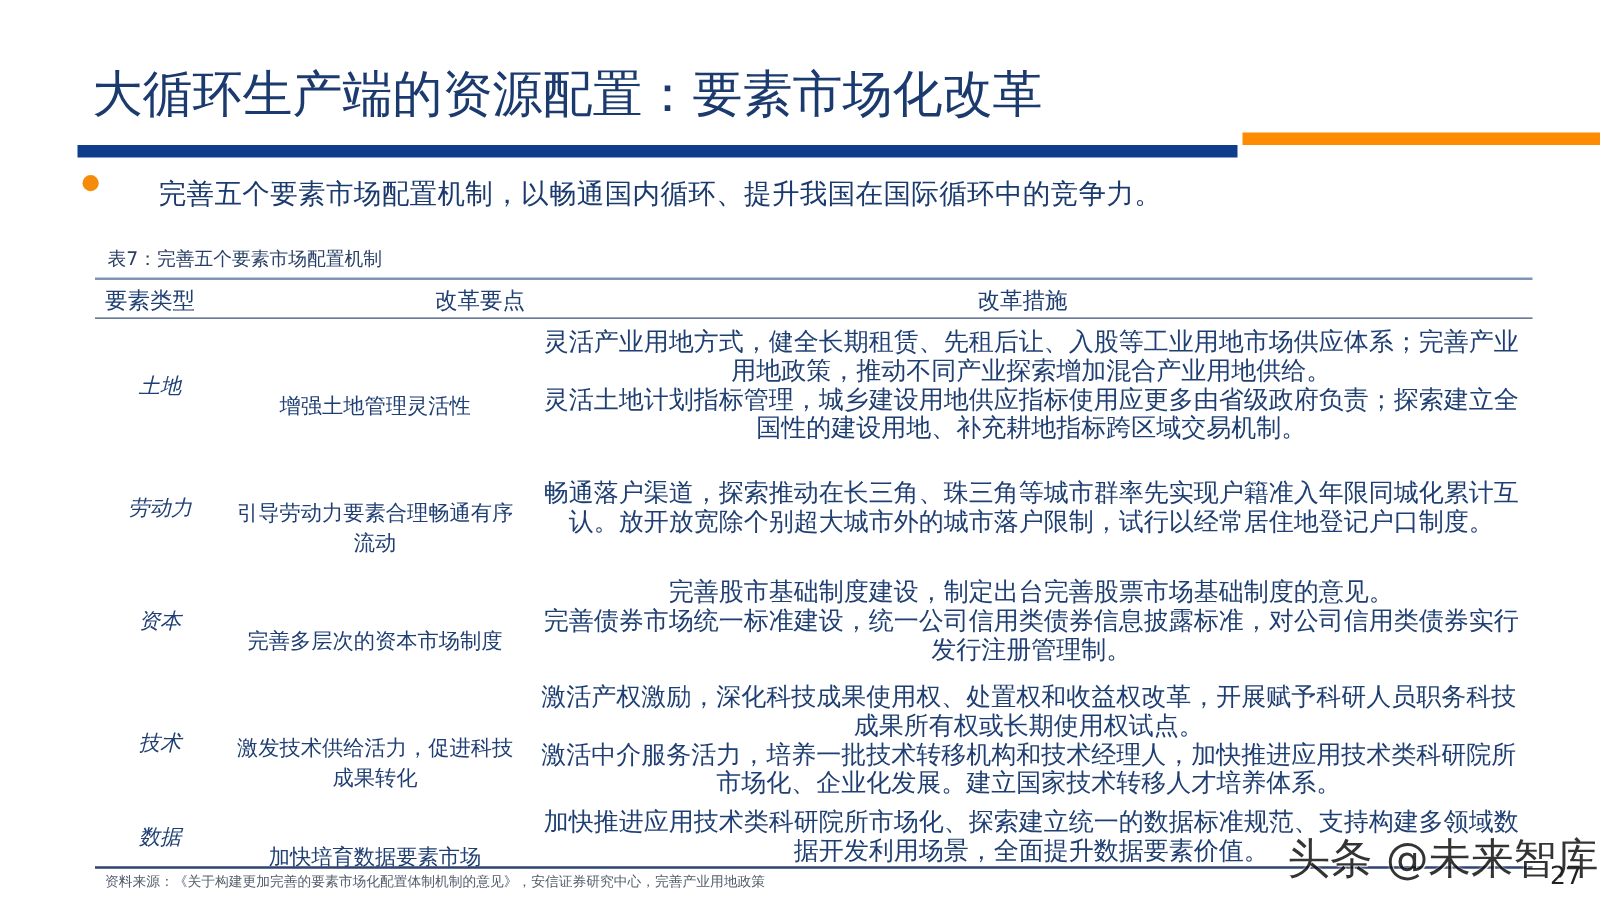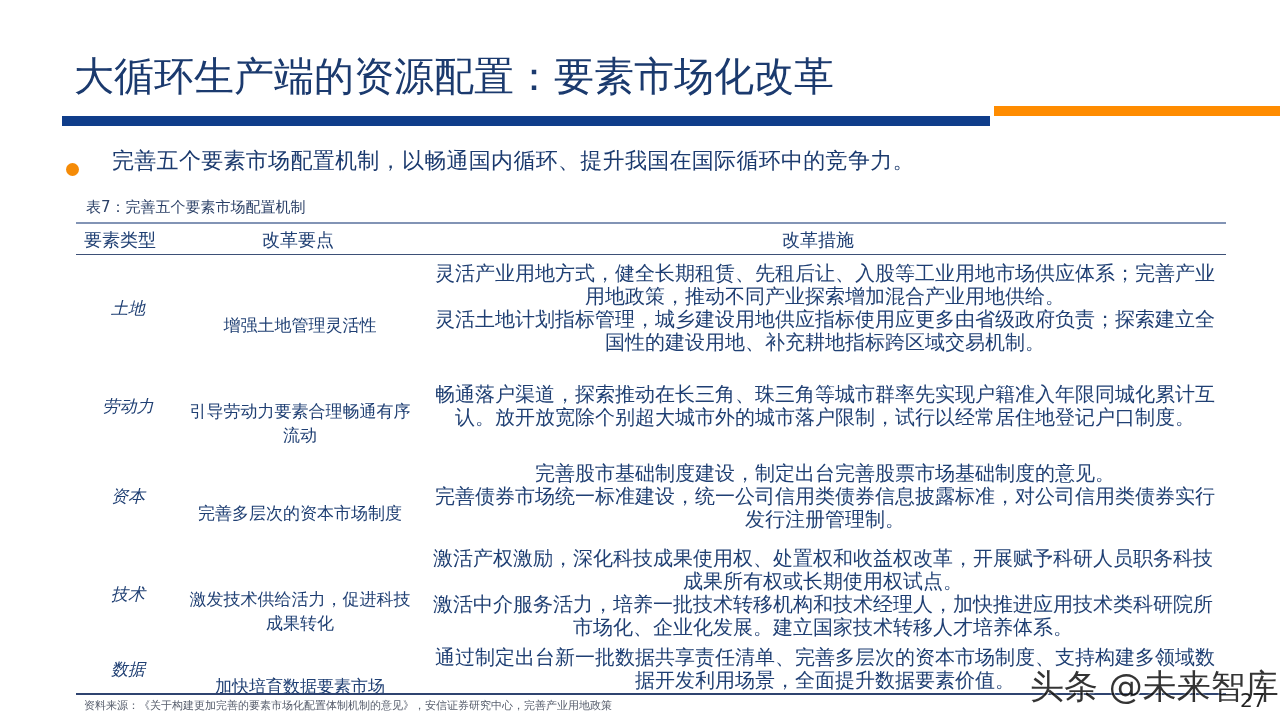--- a/index.html
+++ b/index.html
@@ -17,21 +17,21 @@
   .bar-blue {
     position:absolute; left:62px; top:116px; width:928px; height:10px;
     background:#0f3d8a;
   }
   .bar-orange {
     position:absolute; left:994px; top:106px; width:286px; height:10px;
     background:#ff8c00;
   }
   .bullet-row {
     position:absolute; left:66px; top:140px; height:36px;
-    display:flex; align-items:flex-end; white-space:nowrap;
+    display:flex; align-items:flex-start; white-space:nowrap;gap:15px;
   }
   .bullet-dot {
     width:13px; height:13px; border-radius:50%; background:#f58b07;
     margin-right:33px;
   }
   .bullet-text { font-size:22px; color:#1b3a6e; letter-spacing:0.3px; }
 
   .caption {
     position:absolute; left:86px; top:198px; font-size:15px; color:#2a3f66;
     white-space:nowrap;
@@ -41,21 +41,21 @@
   .rule-head { position:absolute; left:0; top:32px; width:1150px; height:1px; background:#3d5077; }
   .rule-bottom { position:absolute; left:0; top:471px; width:1150px; height:2px; background:#2f4470; }
   .thead {
     position:absolute; left:0; top:3px; width:1150px; height:29px;
     display:flex; align-items:center; font-size:18px; color:#1f3f73;
   }
   .col1 { width:104px; text-align:center; flex:none;font-style:italic; }
   .col2 { width:240px; text-align:center; flex:none; }
   .col3 { flex:1; text-align:center; }
   .th1 { text-align:left; padding-left:8px; width:96px; }
-  .th2 { text-align:left; padding-left:82px; width:158px; }
+  .th2 { text-align:right; padding-left:82px; width:158px; }
   .th3 { text-align:left; padding-left:362px; }
 
   .row {
     position:absolute; left:0; width:1150px;
     display:flex; align-items:center; font-size:17px; color:#1f3f73;
   }
   .row .col1 { text-align:center; }
   .row .col2 { line-height:24px; padding:0 2px; box-sizing:border-box;margin-top:34px; }
   .row .col3 { line-height:23px; font-size:20px; }
   .measure { display:block; }
@@ -129,21 +129,21 @@
     <div class="col3" style="padding:0 4px 0 4px;font-family:Liberation Mono, monospace;">
       <span class="measure">激活产权激励，深化科技成果使用权、处置权和收益权改革，开展赋予科研人员职务科技成果所有权或长期使用权试点。</span>
       <span class="measure">激活中介服务活力，培养一批技术转移机构和技术经理人，加快推进应用技术类科研院所市场化、企业化发展。建立国家技术转移人才培养体系。</span>
     </div>
   </div>
 
   <div class="row" style="top:424px; height:46px;">
     <div class="col1">数据</div>
     <div class="col2">加快培育数据要素市场</div>
     <div class="col3" style="padding:0 6px 0 10px;">
-      <span class="measure">通过制定出台新一批数据共享责任清单、完善多层次的资本市场制度、支持构建多领域数据开发利用场景，全面提升数据要素价值。</span>
+      <span class="measure">加快推进应用技术类科研院所市场化、探索建立统一的数据标准规范、支持构建多领域数据开发利用场景，全面提升数据要素价值。</span>
     </div>
   </div>
 
   <div class="rule-bottom"></div>
 </div>
 
 <div class="source">资料来源：《关于构建更加完善的要素市场化配置体制机制的意见》，安信证券研究中心，完善产业用地政策</div>
 
 <div class="watermark">头条 @未来智库</div>
 <div class="page-num">27</div>

